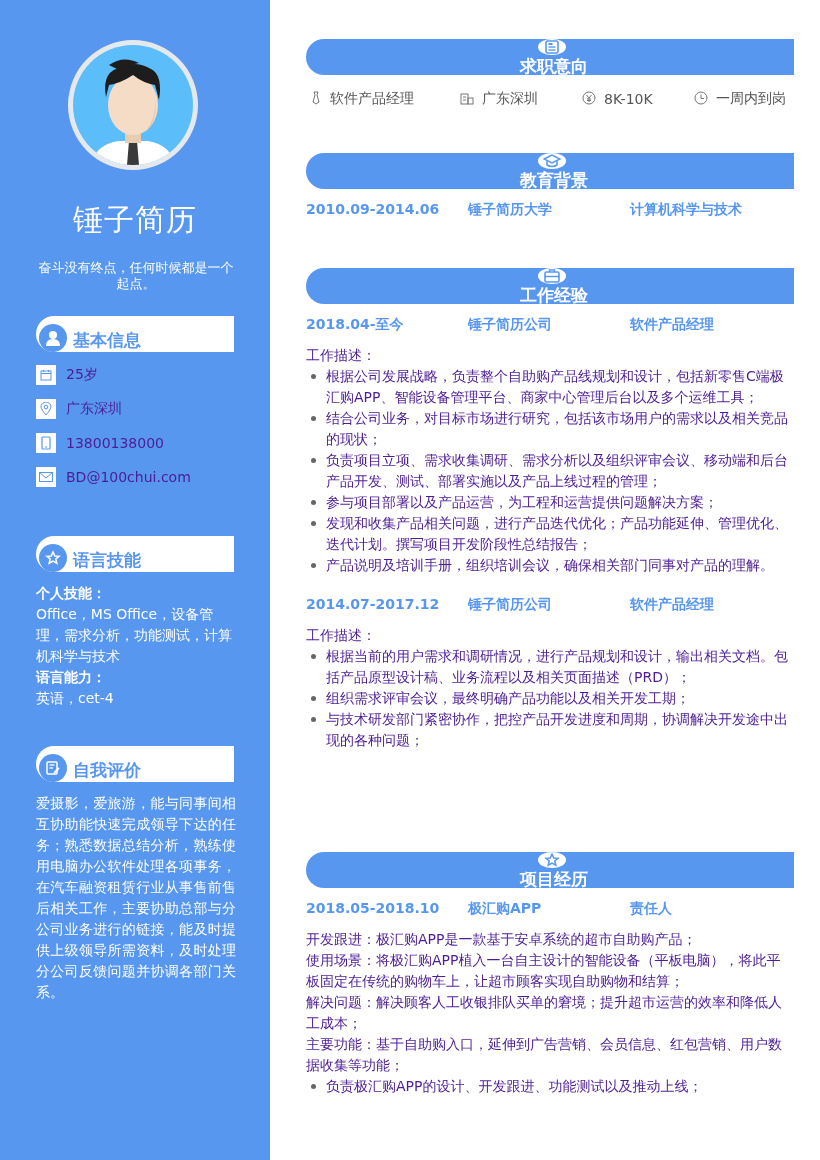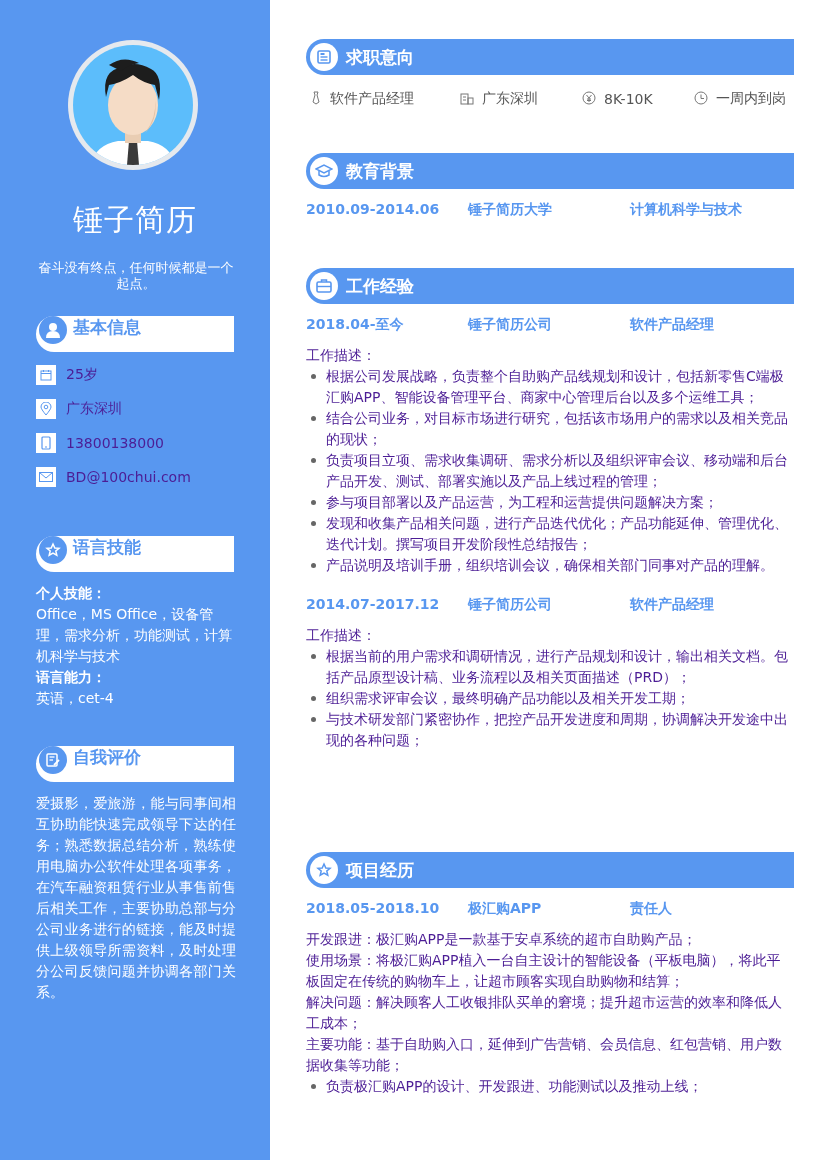--- a/index.html
+++ b/index.html
@@ -6,33 +6,33 @@
   html, body { width: 820px; height: 1160px; background: #ffffff; overflow: hidden; }
   body { font-family: "DejaVu Sans", "Liberation Sans", sans-serif; position: relative; }
 
   .sidebar { position: absolute; left: 0; top: 0; width: 270px; height: 1160px; background: #5897f0; color: #fff; }
   .avatar { position: absolute; left: 68px; top: 40px; width: 130px; height: 130px; border-radius: 50%; background: #e5e9ee; padding: 5px; }
   .avatar-inner { width: 120px; height: 120px; border-radius: 50%; background: #5cbdfb; overflow: hidden; position: relative; }
   .avatar svg { position: absolute; left: 0; top: 0; }
   .name { position: absolute; left: 0; width: 270px; top: 200px; text-align: center; font-size: 30px; color: #fff; letter-spacing: 1px; }
   .motto { position: absolute; left: 36px; width: 200px; top: 260px; text-align: center; font-size: 13px; line-height: 16px; color: #fff; }
 
-  .side-head { position: absolute; left: 36px; width: 198px; height: 36px; background: #fff; border-radius: 18px 0 0 18px; display: flex; align-items: flex-start; }
+  .side-head { position: absolute; left: 36px; width: 198px; height: 36px; background: #fff; border-radius: 18px 0 0 18px; display: flex; align-items: flex-end; }
   .side-head .ico { width: 28px; height: 28px; margin-left: 3px; border-radius: 50%; background: #5897f0; display: flex; align-items: center; justify-content: center; }
   .side-head .ttl { margin-left: 6px; font-size: 17px; font-weight: bold; color: #5897f0; }
 
   .info-list { position: absolute; left: 36px; top: 358px; width: 200px; }
   .info-row { display: flex; align-items: center; height: 34px; }
   .info-row .sq { width: 20px; height: 20px; background: #fff; display: flex; align-items: center; justify-content: center; }
   .info-row .txt { margin-left: 10px; font-size: 14px; color: #4c1d95; }
 
   .skills { position: absolute; left: 36px; top: 583px; width: 200px; font-size: 14px; line-height: 21px; color: #fff; }
   .skills .lbl { font-weight: bold; }
   .selfeval { position: absolute; left: 36px; top: 793px; width: 200px; font-size: 14px; line-height: 21px; color: #fff; text-align: justify; }
-  .sec-head { position: absolute; left: 306px; width: 488px; height: 36px; background: #5897f0; border-radius: 18px 0 0 18px; display: flex; align-items: center; }
+  .sec-head { position: absolute; left: 306px; width: 488px; height: 36px; background: #5897f0; border-radius: 18px 0 0 18px; display: flex; align-items: center; flex-direction: column; }
   .sec-head .ico { width: 28px; height: 28px; margin-left: 4px; border-radius: 50%; background: #fff; display: flex; align-items: center; justify-content: center; }
   .sec-head .ttl { margin-left: 8px; font-size: 17px; font-weight: bold; color: #fff; }
 
   .intent { position: absolute; left: 310px; top: 90px; width: 480px; display: flex; font-size: 14px; color: #555; }
   .intent .it { display: flex; align-items: center; }
   .intent .it span.t { margin-left: 8px; }
 
   .triple { position: absolute; left: 306px; width: 488px; display: flex; font-size: 14px; font-weight: bold; color: #5897f0; }
   .triple .c1 { width: 162px; }
   .triple .c2 { width: 162px; }

